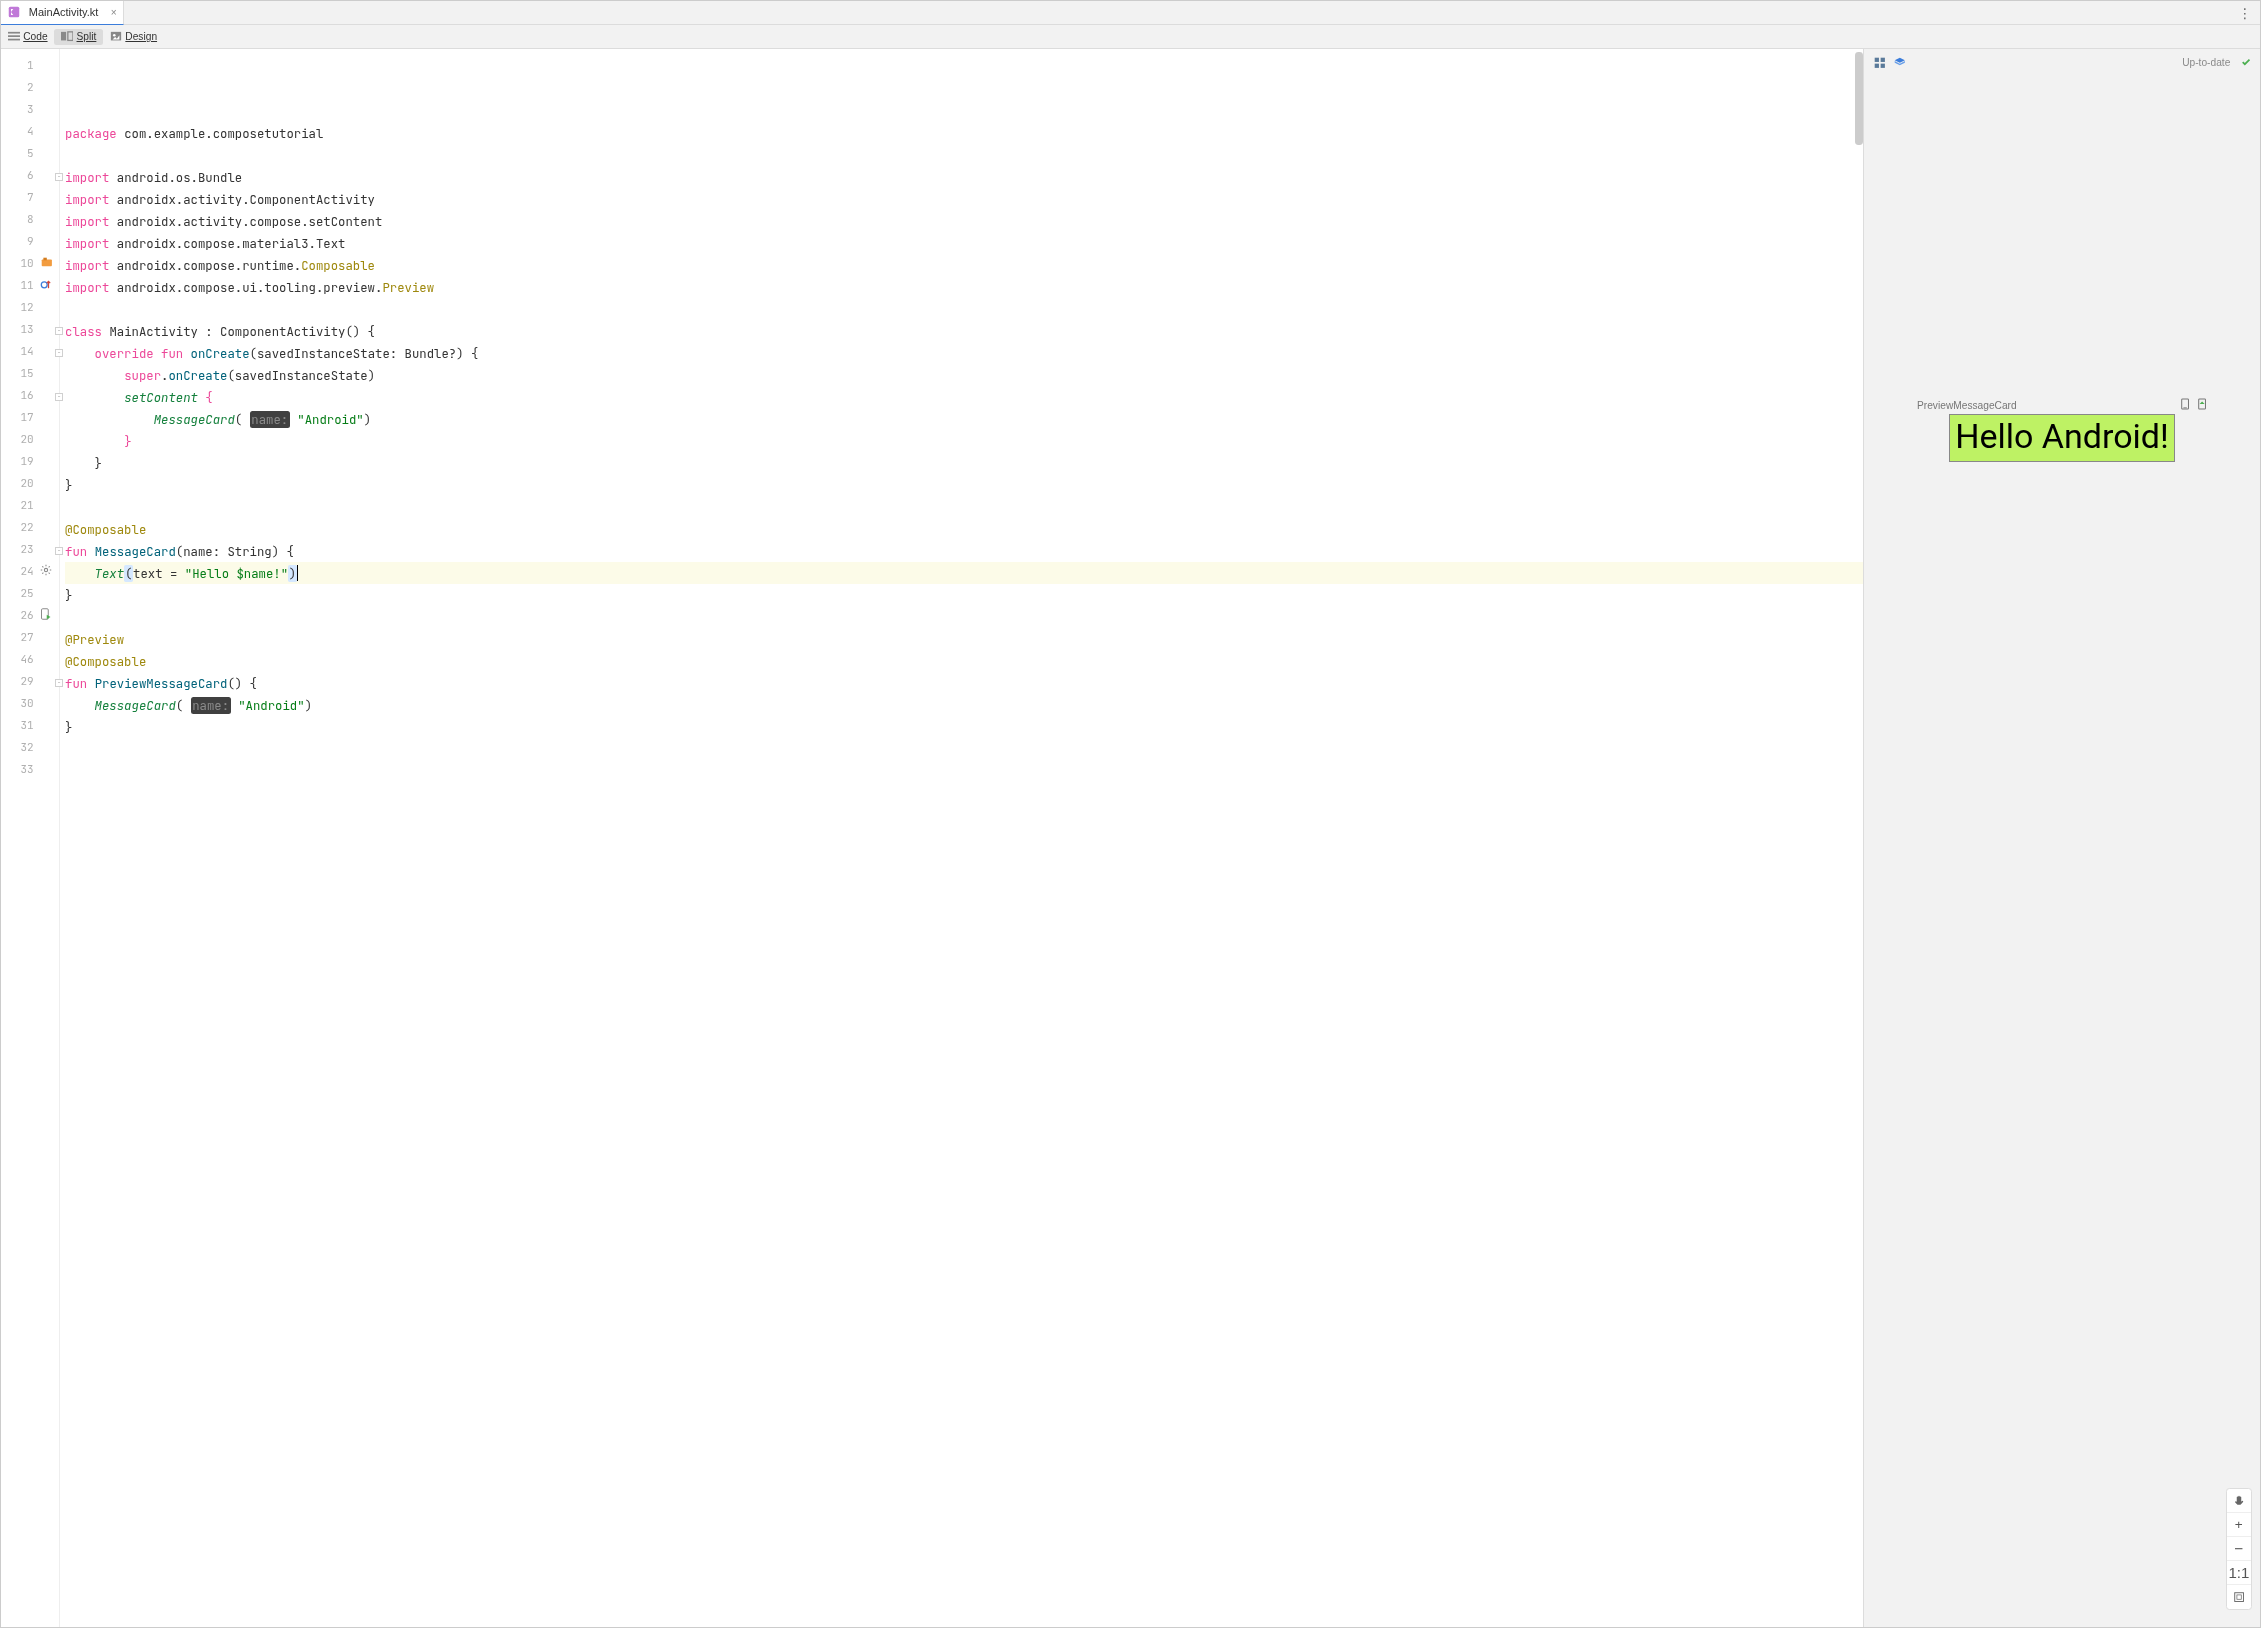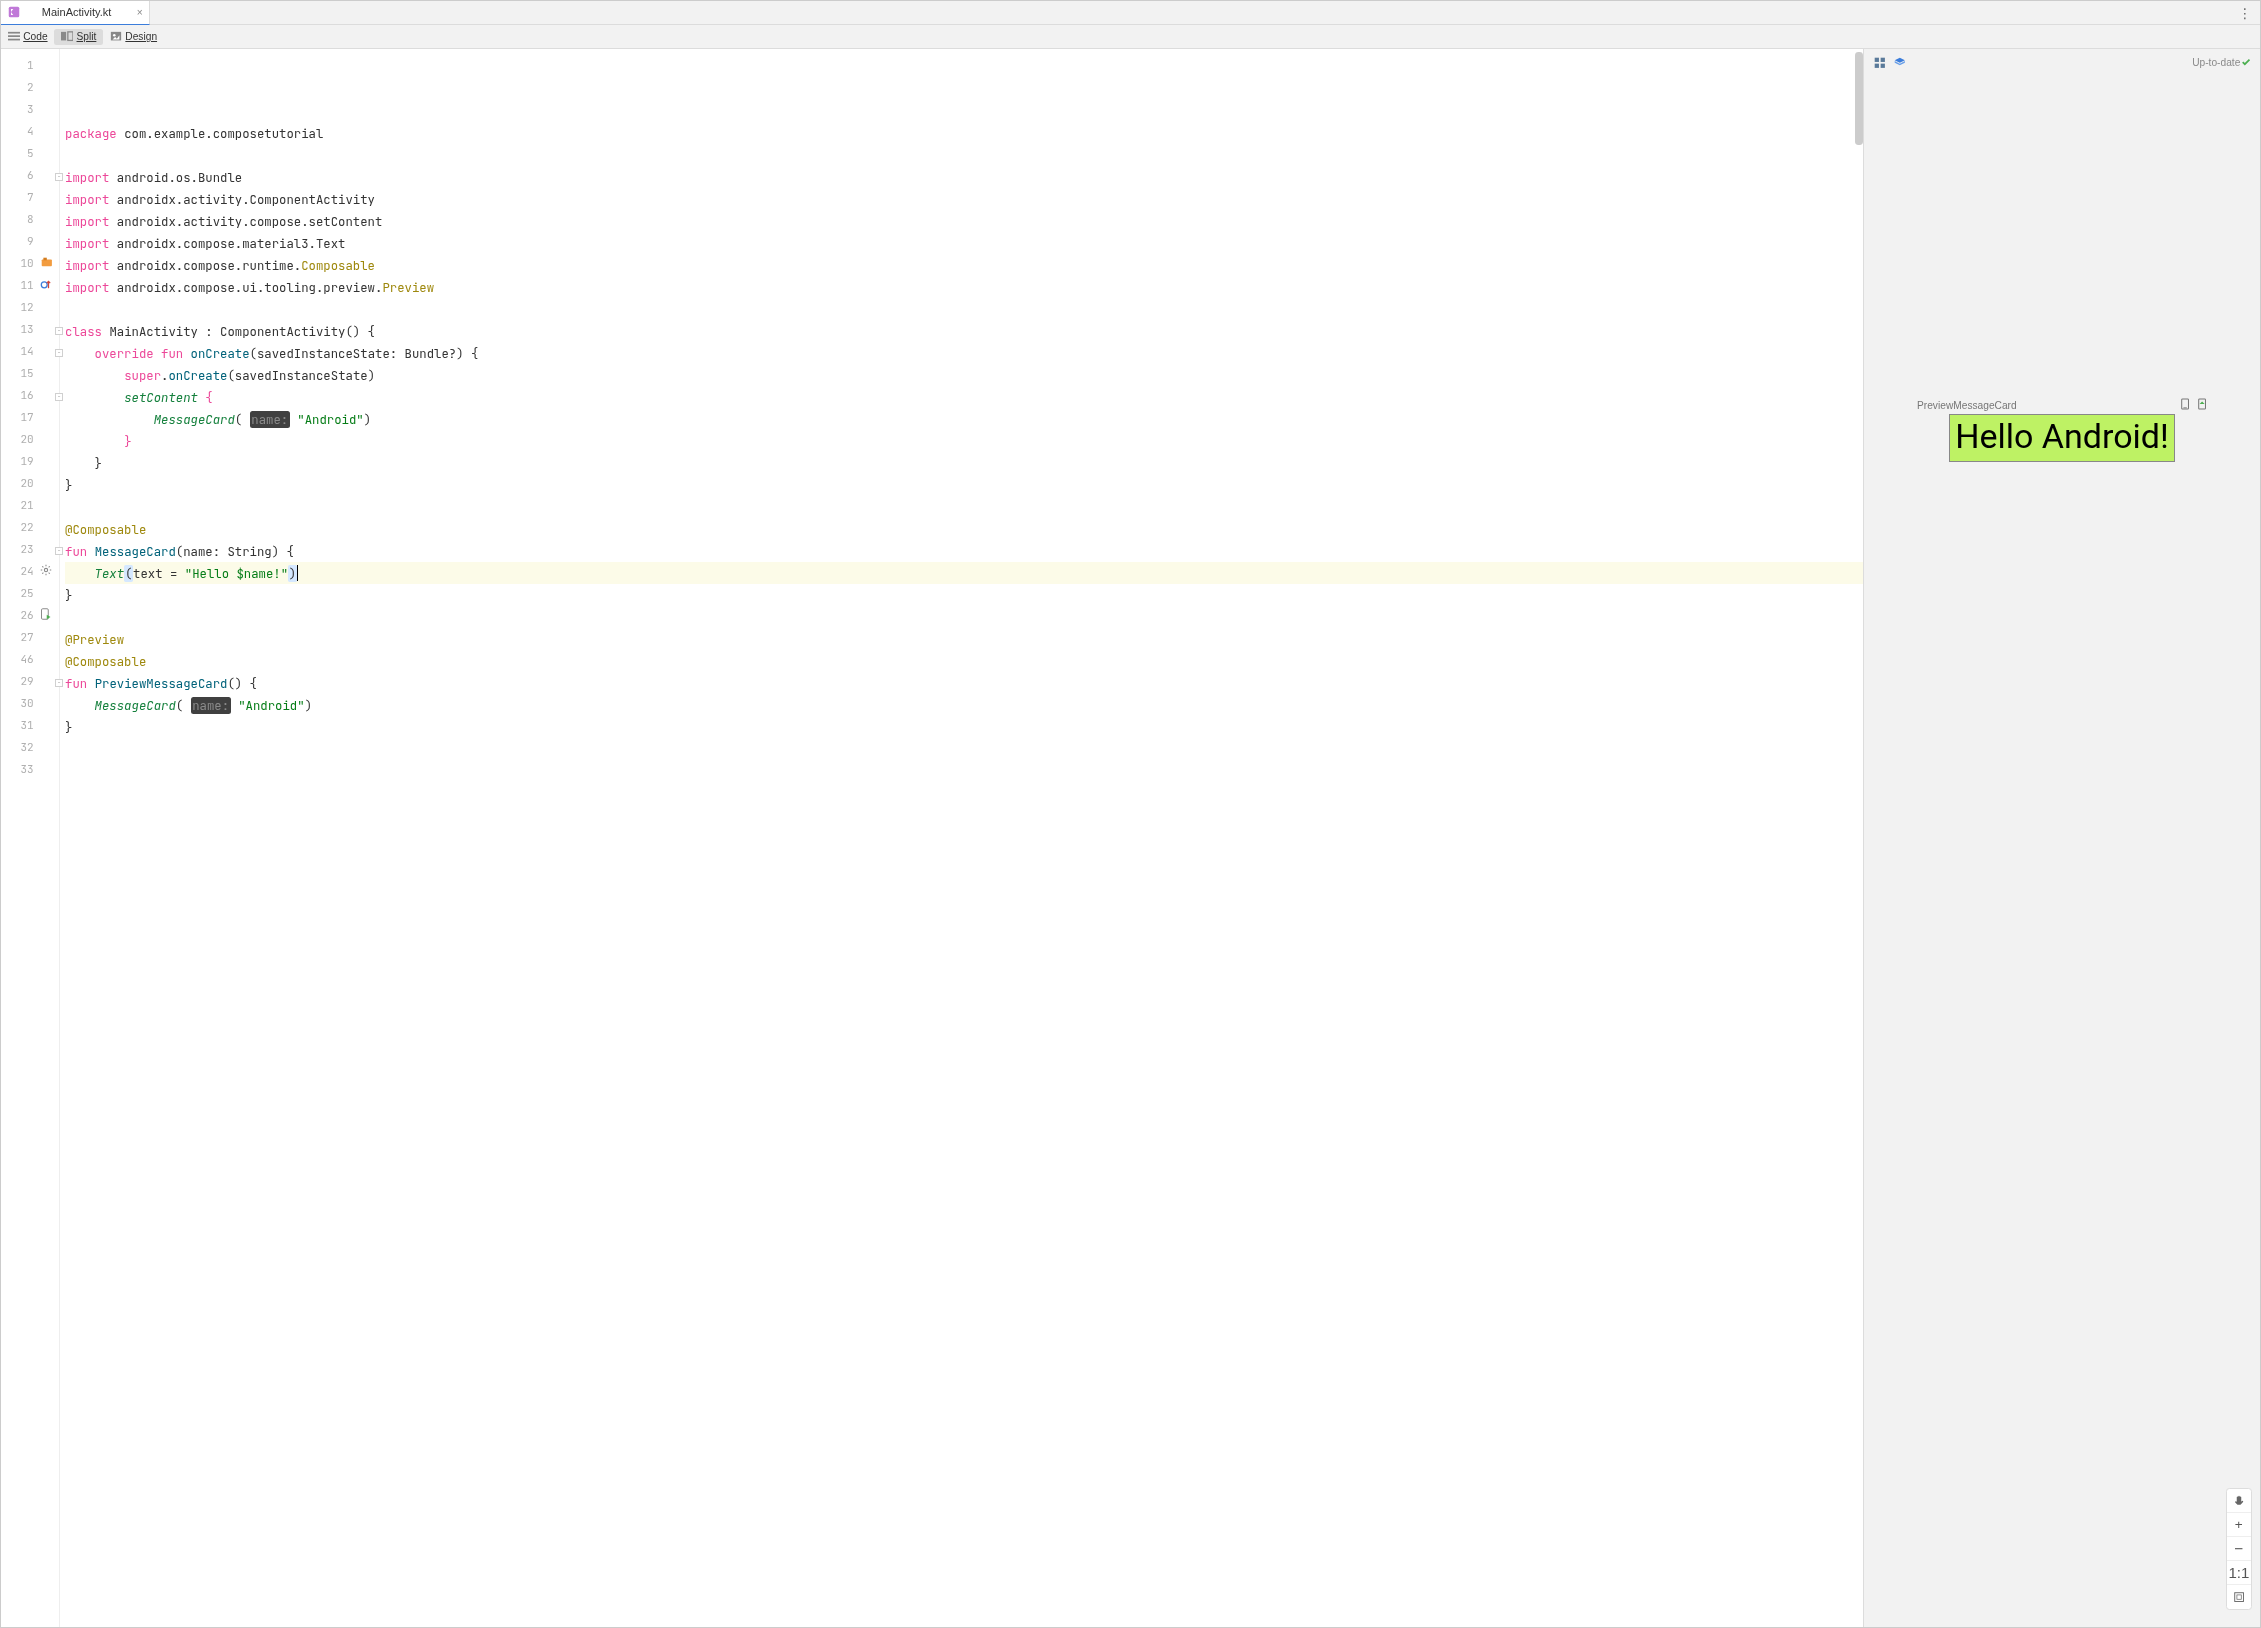--- a/index.html
+++ b/index.html
@@ -27,21 +27,21 @@
     position: relative;
   }
   .tab {
     display: flex;
     align-items: center;
     background: #fff;
     height: 24px;
     padding: 0 6.8px;
     border-right: 0.8px solid #dcdcdc;
     border-bottom: 1.7px solid #3b7ddb;
-    gap: 22px;
+    gap: 9px;
   }
   .tab .file-icon {
     width: 12px; height: 12px;
     display: inline-flex; align-items:center; justify-content:center;
   }
   .tab .close {
     color: #888; font-size: 10.2px; padding-left:3.4px;
   }
   .more-dots {
     margin-left: auto;
@@ -162,21 +162,21 @@
     display:flex;
     align-items:center;
     height:27px;
     padding: 0 8.5px;
   }
   .preview-top .picon { width:13.6px; height:13.6px; margin-right:6.8px; color:#5a7a9a;}
   .preview-top .status {
     margin-left:auto;
     color:#8a8a8a;
     font-size:10.2px;
-    display:flex; align-items:center; gap:1px;
+    display:flex; align-items:center; gap:11px;
   }
   .preview-body {
     flex:1;
     display:flex;
     flex-direction:column;
     align-items:center;
     justify-content:flex-start;
     padding-top: 322px;
   }
   .preview-header {

